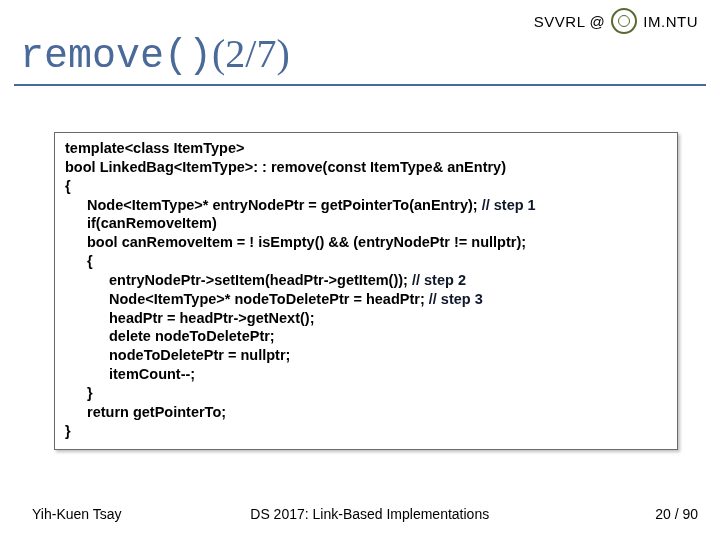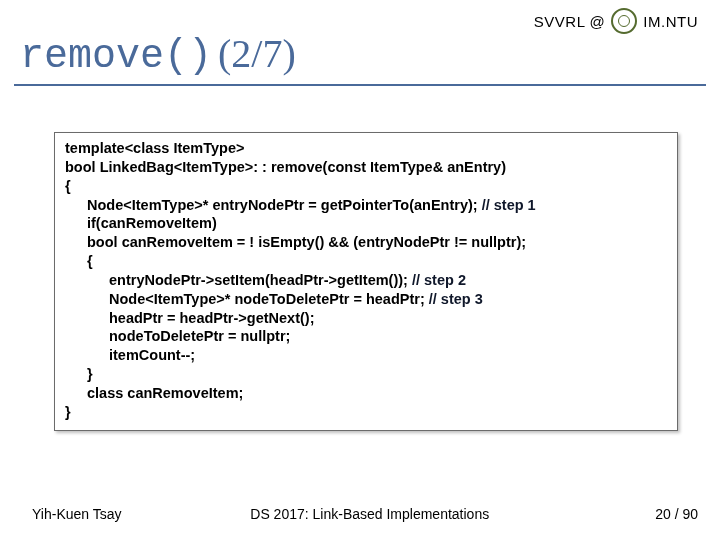--- a/index.html
+++ b/index.html
@@ -44,21 +44,20 @@
     box-sizing: border-box;
   }
   .title {
     position: absolute;
     left: 20px;
     top: 30px;
     font-size: 40px;
     color: #4a6a9a;
     display: flex;
     align-items: baseline;
-    gap: 6px;
   }
   .title-mono {
     font-family: "Courier New", monospace;
   }
   .title-suffix {
     font-family: "Times New Roman", serif;
   }
   .title-rule {
     position: absolute;
     left: 14px;
@@ -126,24 +125,25 @@
     <div class="code-line indent0"><span>template&lt;class ItemType&gt;</span></div>
     <div class="code-line indent0"><span>bool LinkedBag&lt;ItemType&gt;: : remove(const ItemType&amp; anEntry)</span></div>
     <div class="code-line indent0"><span>{</span></div>
     <div class="code-line indent1"><span>Node&lt;ItemType&gt;* entryNodePtr = getPointerTo(anEntry);</span><span class="comment"> // step 1</span></div>
     <div class="code-line indent1"><span>if(canRemoveItem)</span></div>
     <div class="code-line indent1"><span>bool canRemoveItem = ! isEmpty() &amp;&amp; (entryNodePtr != nullptr);</span></div>
     <div class="code-line indent1"><span>{</span></div>
     <div class="code-line indent2"><span>entryNodePtr-&gt;setItem(headPtr-&gt;getItem());</span><span class="comment"> // step 2</span></div>
     <div class="code-line indent2"><span>Node&lt;ItemType&gt;* nodeToDeletePtr = headPtr;</span><span class="comment"> // step 3</span></div>
     <div class="code-line indent2"><span>headPtr = headPtr-&gt;getNext();</span></div>
+    <div class="code-line indent2"><span>delete nodeToDeletePtr;</span></div>
     <div class="code-line indent2"><span>nodeToDeletePtr = nullptr;</span></div>
     <div class="code-line indent2"><span>itemCount--;</span></div>
     <div class="code-line indent1"><span>}</span></div>
-    <div class="code-line indent1"><span>class canRemoveItem;</span></div>
+    <div class="code-line indent1"><span>return getPointerTo;</span></div>
     <div class="code-line indent0"><span>}</span></div>
   </div>
 
 <div class="footer">
   <span>Yih-Kuen Tsay</span>
   <span class="center">DS 2017: Link-Based Implementations</span>
   <span class="right">20 / 90</span>
 </div>
 
 </body></html>

